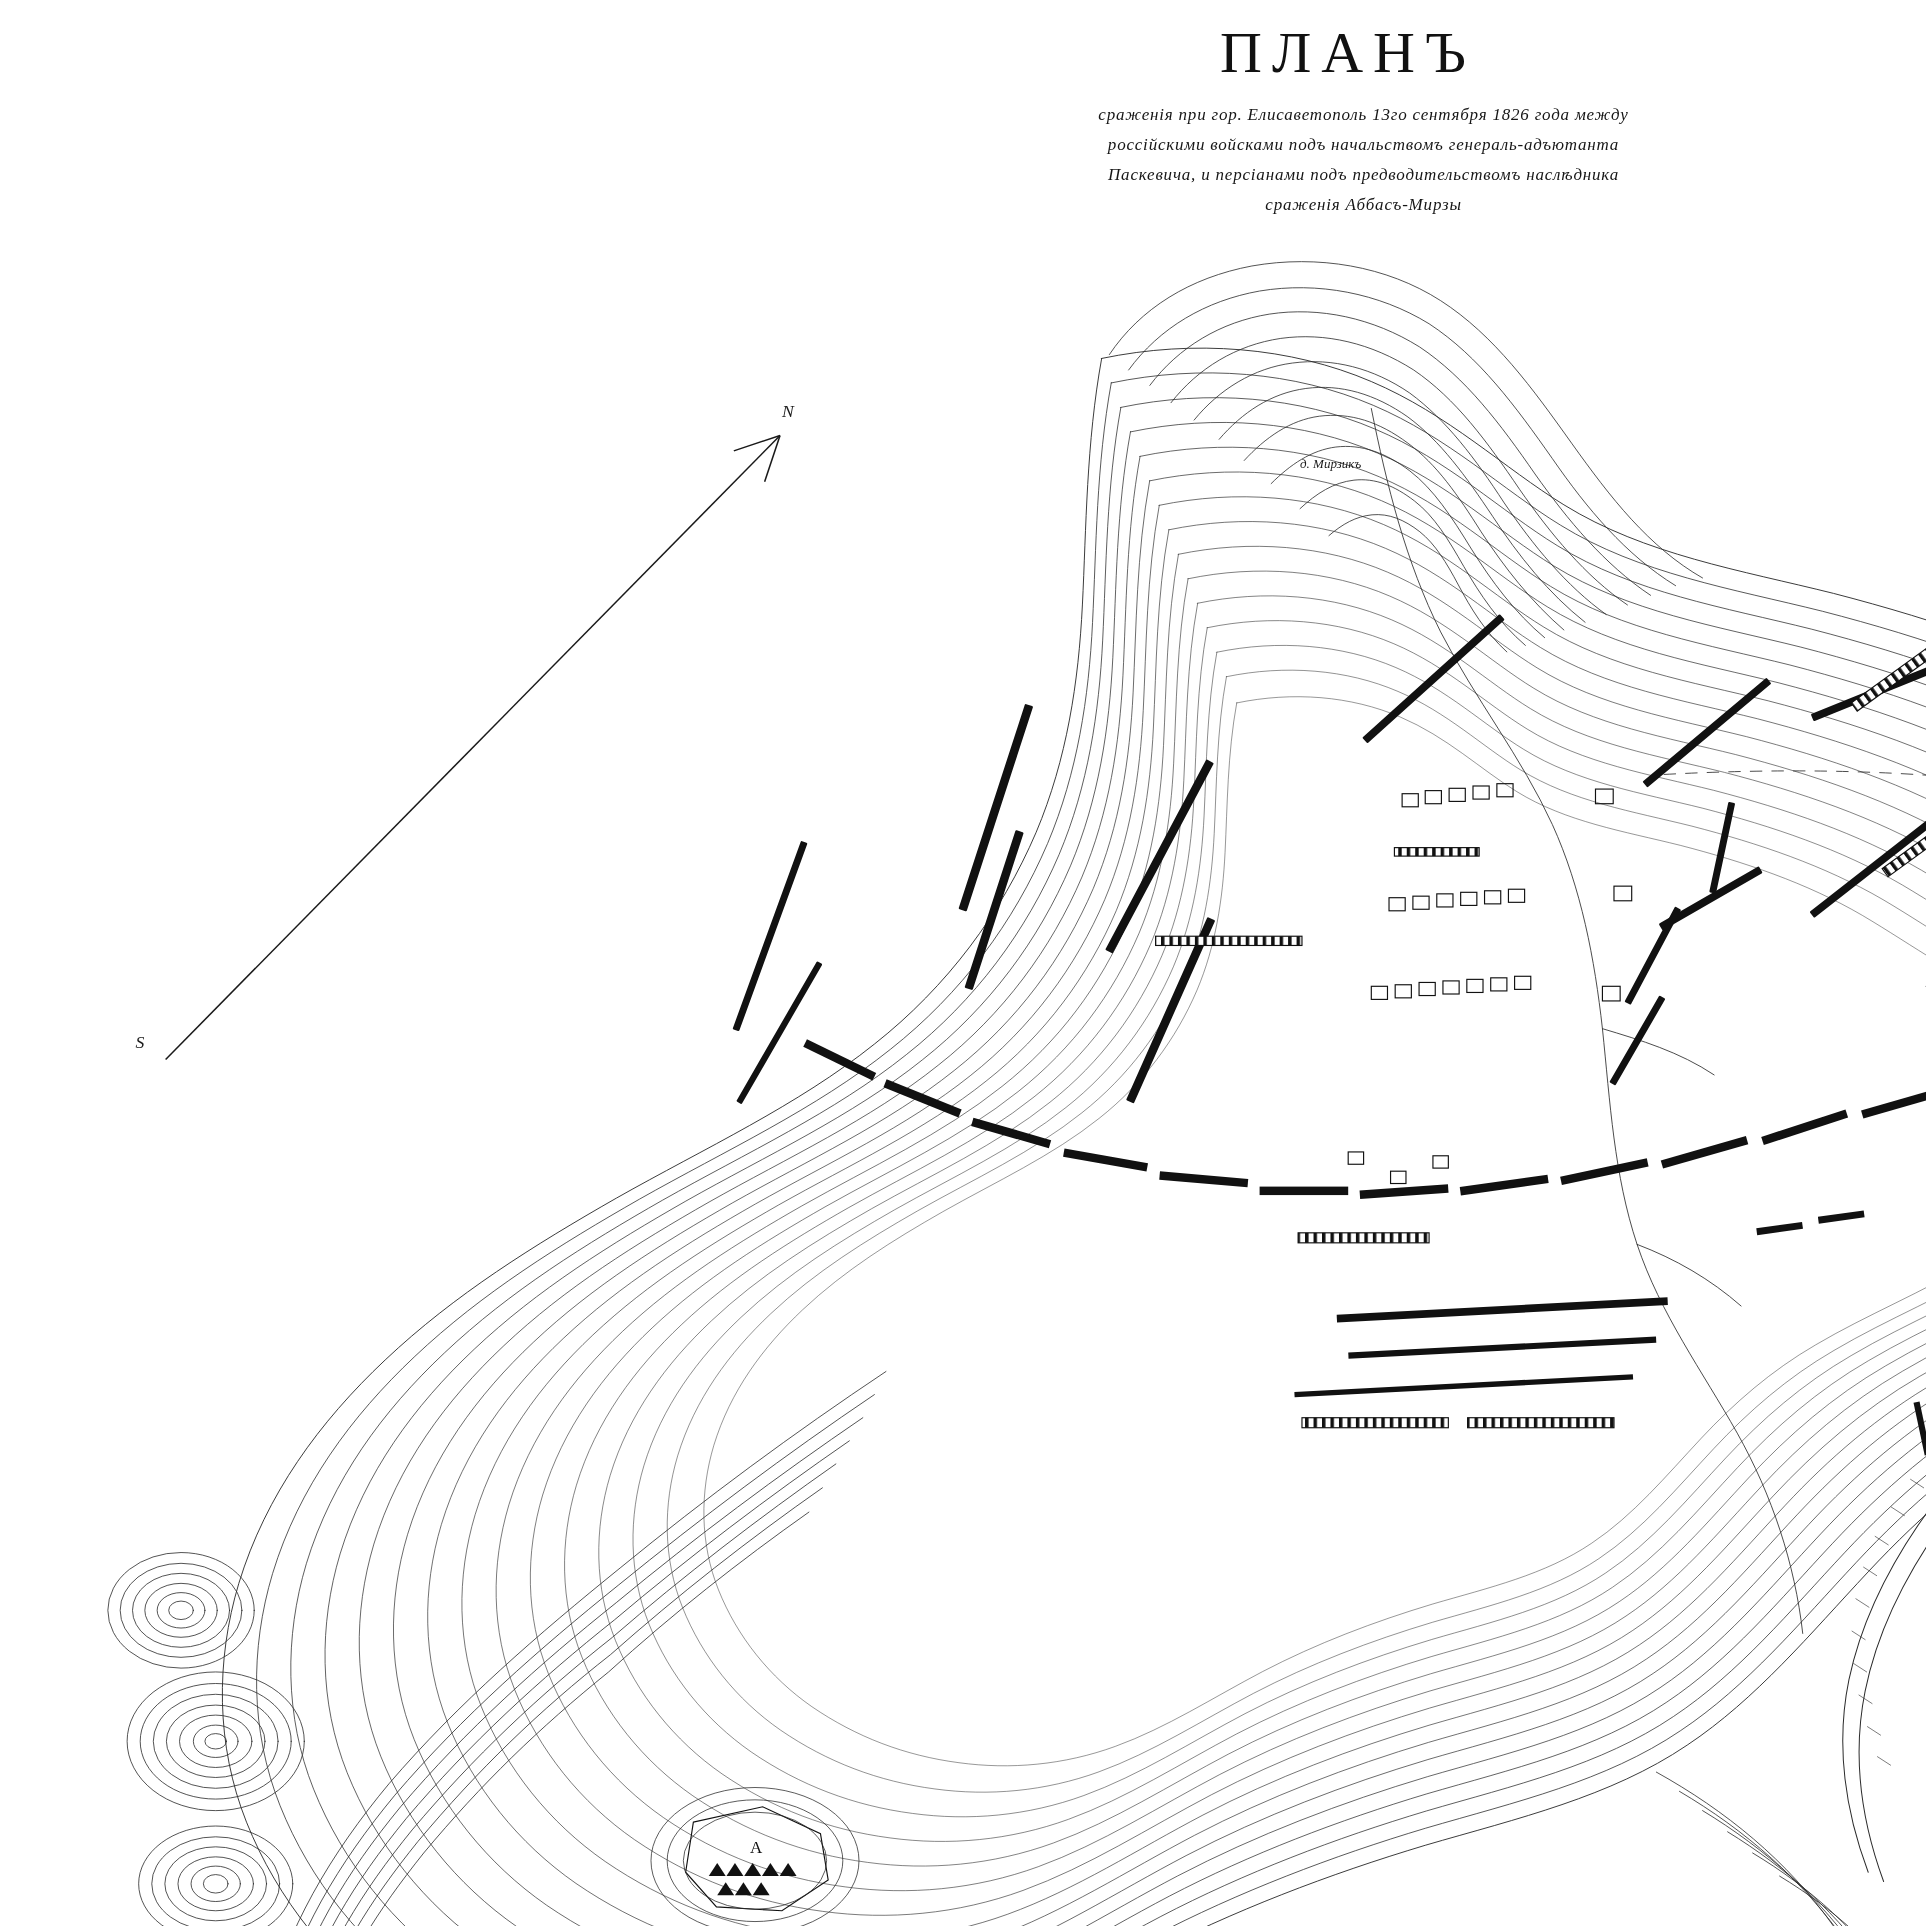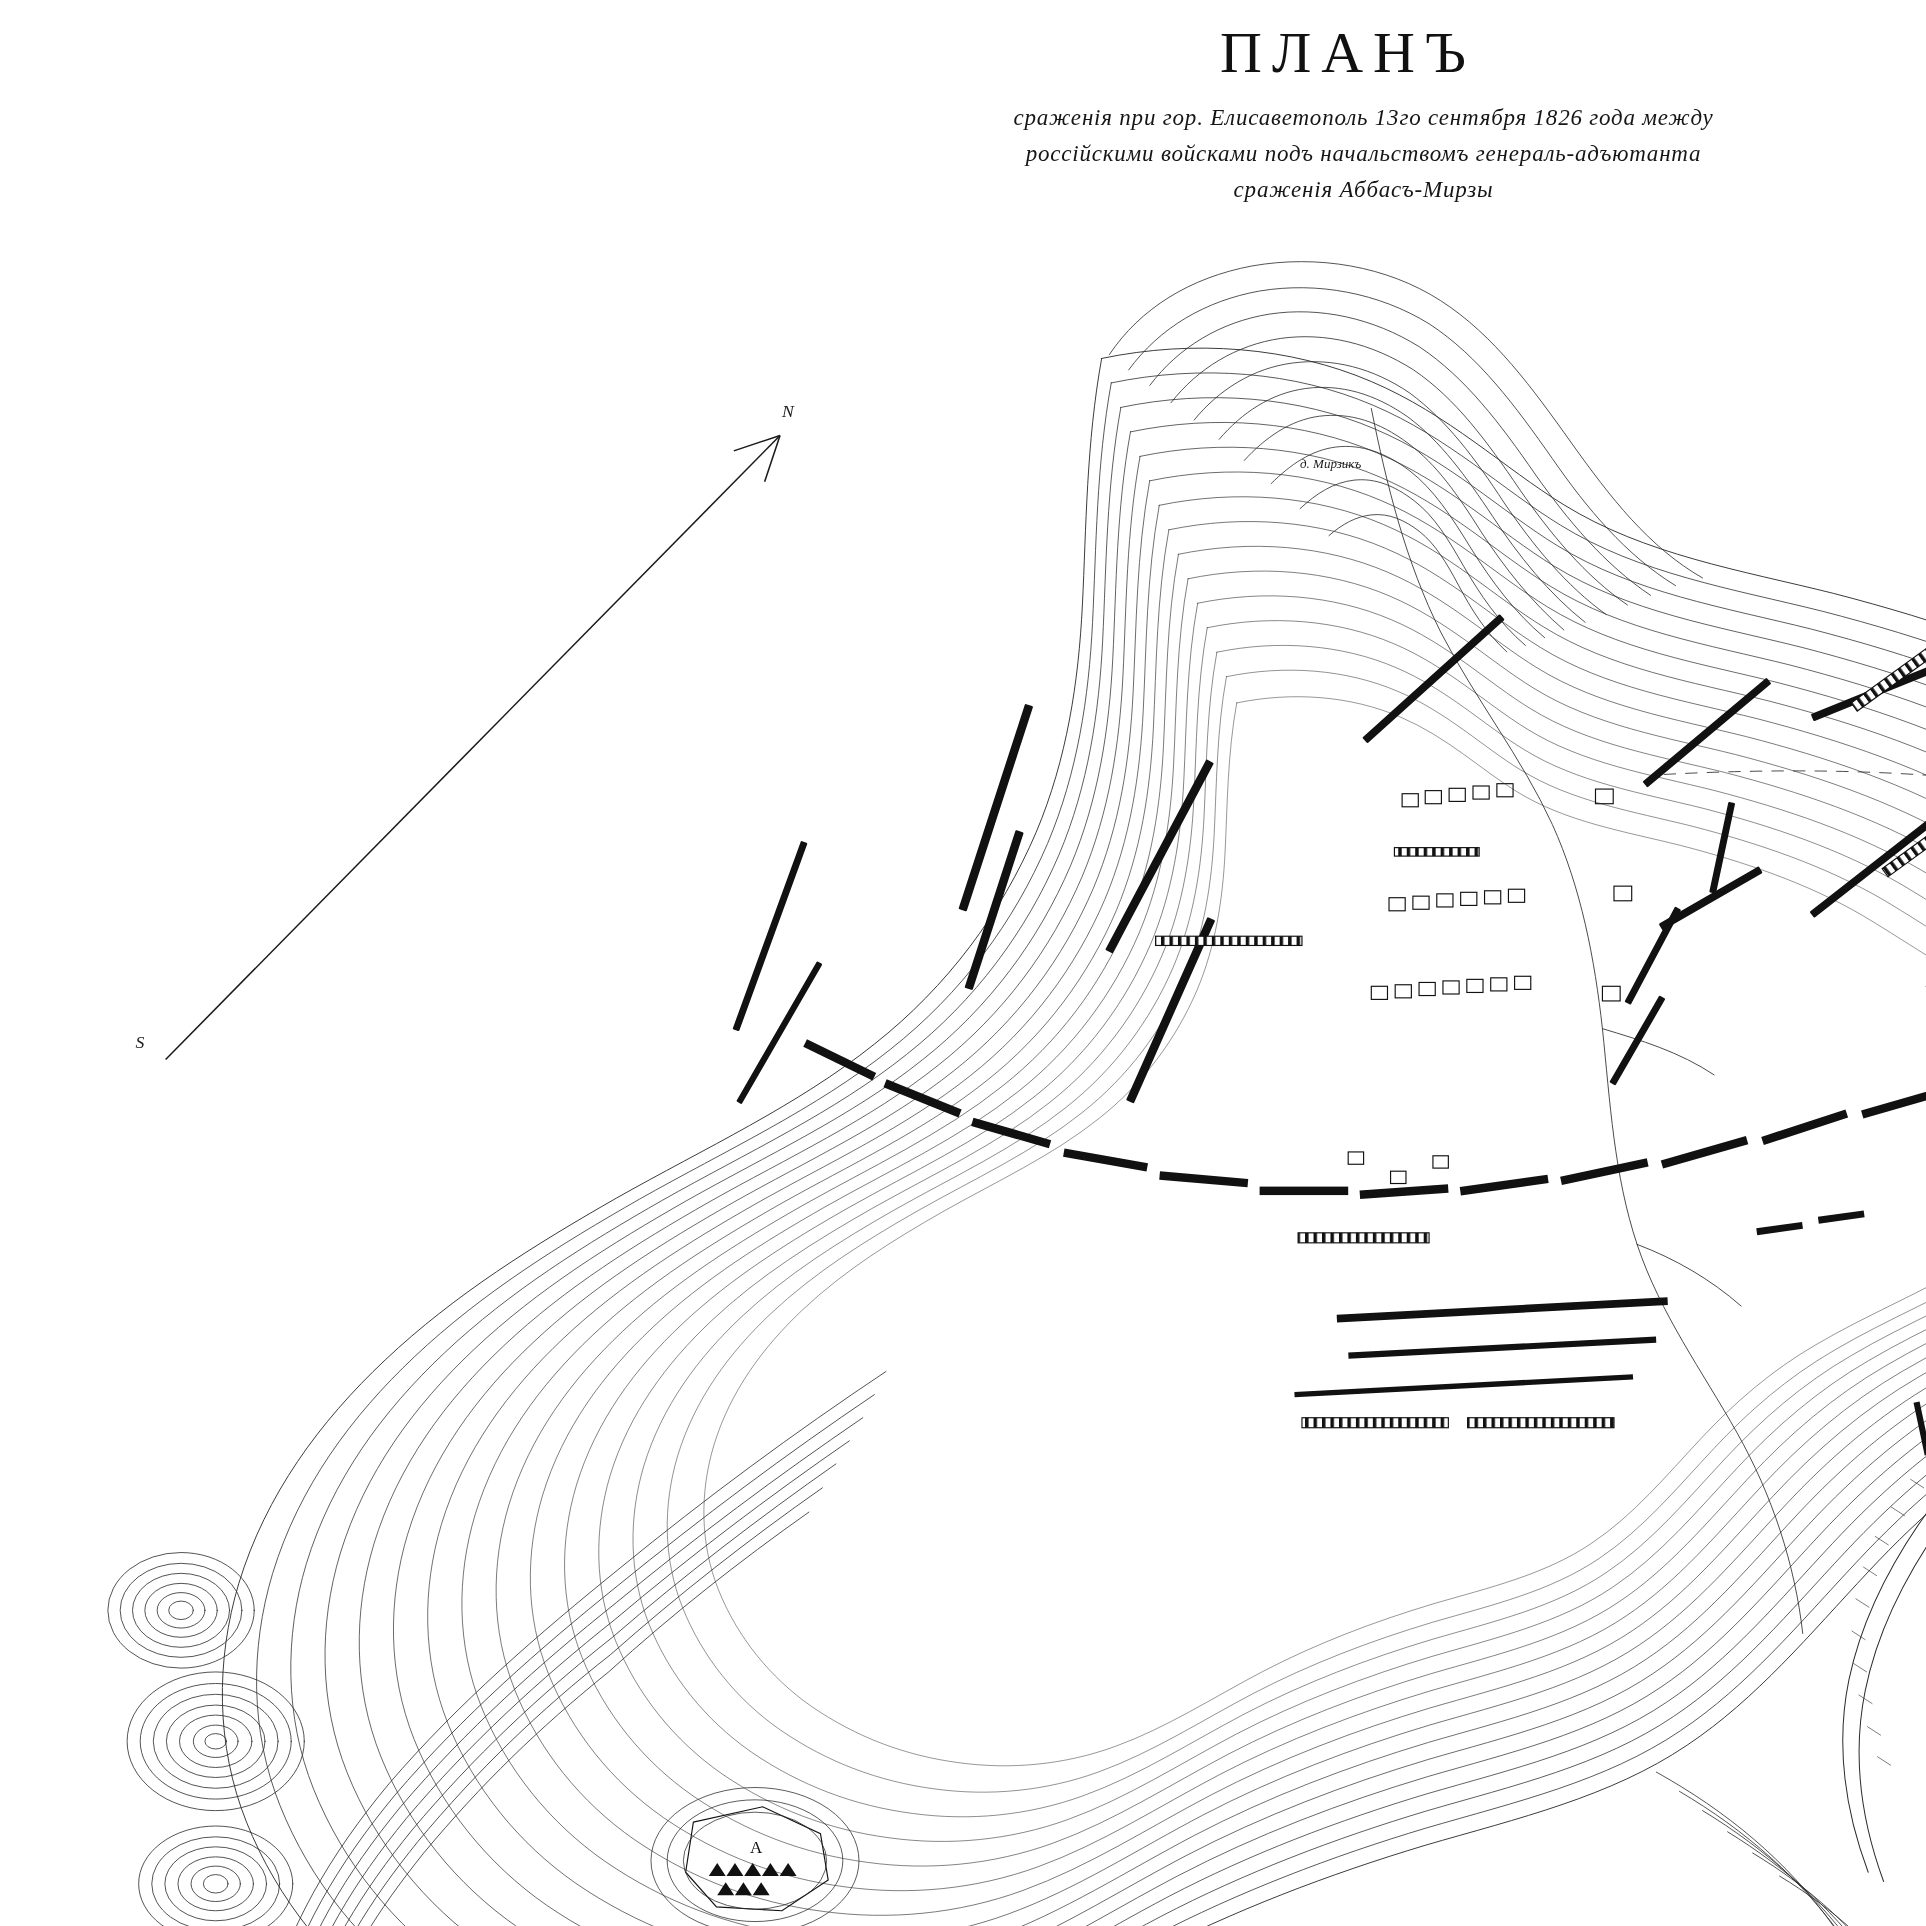--- a/index.html
+++ b/index.html
@@ -35,21 +35,21 @@
   #subtitle-block {
     margin-top: 21px;
     display: flex;
     flex-direction: column;
     align-items: center;
     gap: 10px;
   }
   .subtitle-line {
     font-family: "Liberation Serif", serif;
     font-style: italic;
-    font-size: 23px;
+    font-size: 17px;
     letter-spacing: 0.8px;
     color: #161616;
     white-space: nowrap;
     margin-left: 31px;
   }
 
   
   #map-canvas {
     position: absolute;
     left: 0;
@@ -645,20 +645,21 @@
     </g>
   </g>
 </svg>
 </div>
 
 <div id="title-block">
   <div id="map-title">ПЛАНЪ</div>
   <div id="subtitle-block">
     <div class="subtitle-line">сраженія при гор. Елисаветополь 13го сентября 1826 года между</div>
     <div class="subtitle-line">россійскими войсками подъ начальствомъ генераль-адъютанта</div>
+    <div class="subtitle-line">Паскевича, и персіанами подъ предводительствомъ наслѣдника</div>
     <div class="subtitle-line">сраженія Аббасъ-Мирзы</div>
   </div>
 </div>
 
 <div id="compass">
   <div class="lbl" id="compass-n-label">N</div>
   <div class="lbl" id="compass-s-label">S</div>
 </div>
 
 <div class="map-label" style="left:1300px; top:456px;">д. Мирзикъ</div>

